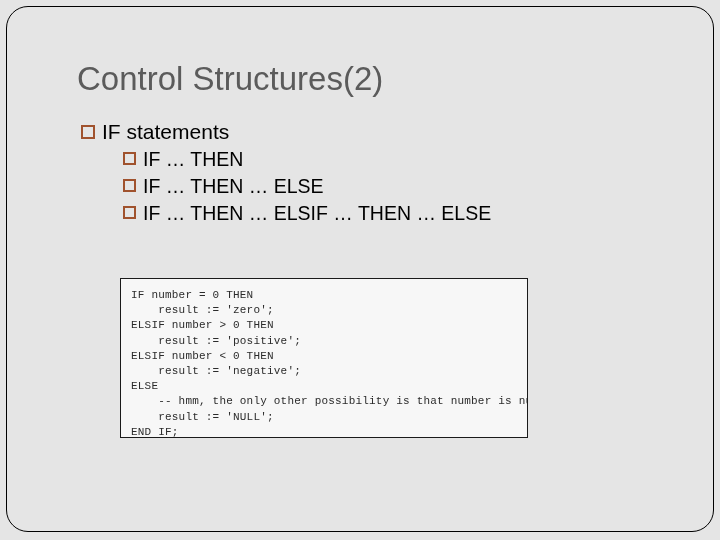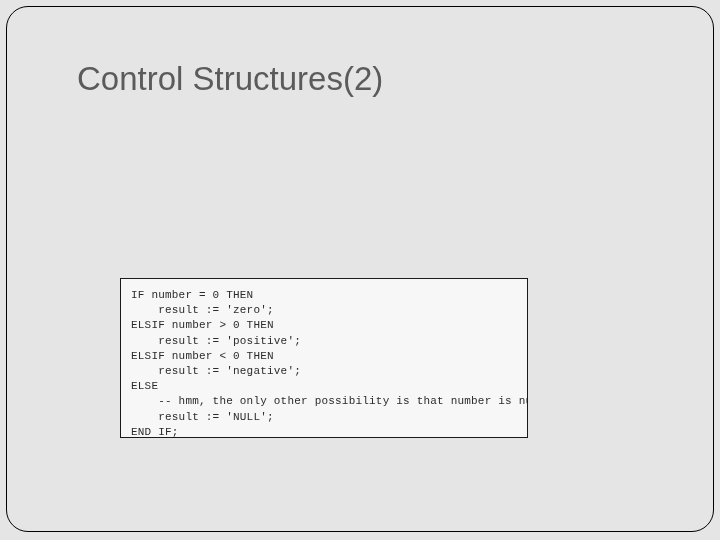--- a/index.html
+++ b/index.html
@@ -134,20 +134,45 @@
 </style>
 </head>
 <body>
 
 <div id="slide">
 
   <div id="slide-frame"></div>
 
   <div id="slide-title">Control Structures(2)</div>
 
+  <div id="content">
+
+    <ul class="lvl1">
+      <li class="bullet-row lvl1-item">
+        <span class="sq"></span>
+        <span class="btext">IF statements</span>
+
+        <ul class="lvl2">
+          <li class="bullet-row lvl2-item">
+            <span class="sq"></span>
+            <span class="btext">IF  … THEN</span>
+          </li>
+          <li class="bullet-row lvl2-item">
+            <span class="sq"></span>
+            <span class="btext">IF … THEN … ELSE</span>
+          </li>
+          <li class="bullet-row lvl2-item">
+            <span class="sq"></span>
+            <span class="btext">IF … THEN … ELSIF … THEN … ELSE</span>
+          </li>
+        </ul>
+      </li>
+    </ul>
+
+  </div>
 
   <div id="code-block">
     <pre id="code-pre">IF number = 0 THEN
     result := 'zero';
 ELSIF number &gt; 0 THEN
     result := 'positive';
 ELSIF number &lt; 0 THEN
     result := 'negative';
 ELSE
     -- hmm, the only other possibility is that number is null

